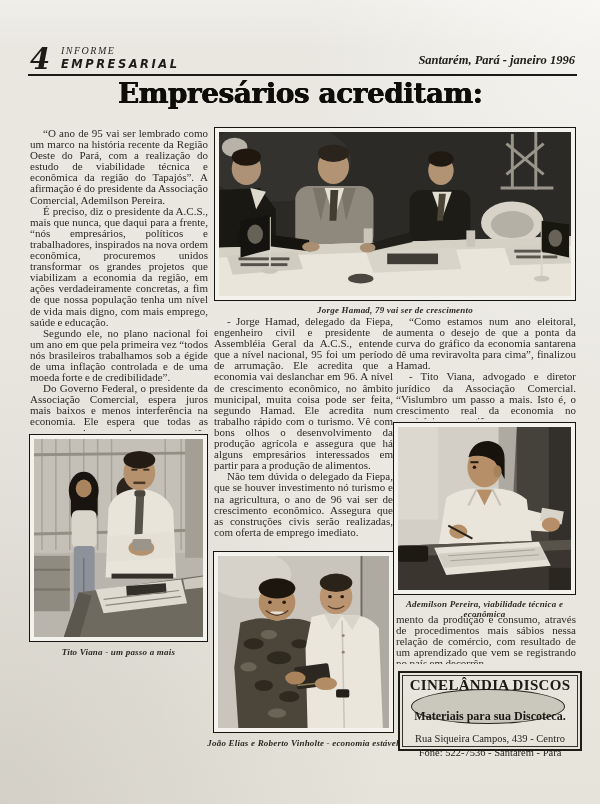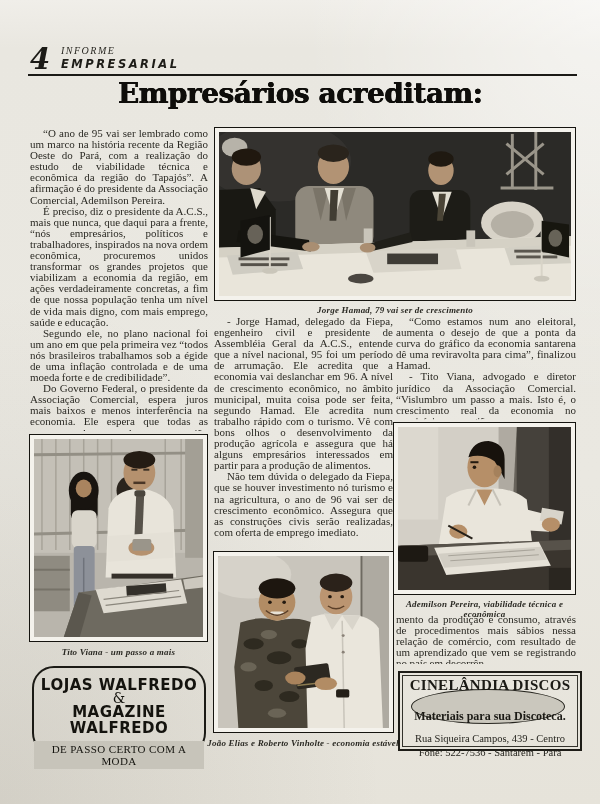--- a/index.html
+++ b/index.html
@@ -52,20 +52,21 @@
   .cine-fone{position:absolute;left:0;right:0;top:71px;font:400 10.5px "Liberation Serif",serif;color:#26251f;}
 </style>
 </head>
 <body>
 
 <div class="page">
 
   <div class="abs pagenum" style="left:30px;top:42px;">4</div>
   <div class="abs mast1" style="left:61px;top:45px;">INFORME</div>
   <div class="abs mast2" style="left:61px;top:57px;">EMPRESARIAL</div>
+  <div class="abs dateline" style="left:330px;top:53px;width:245px;">Santarém, Pará - janeiro 1996</div>
   <div class="abs rule" style="left:28px;top:74px;width:549px;"></div>
 
   <h1 class="abs headline" style="left:22px;top:77px;width:556px;">Empresários acreditam:</h1>
 
   <div class="abs col" style="left:30px;top:128px;width:178px;height:303px;">
     <p>“O ano de 95 vai ser lembrado como um marco na história recente da Região Oeste do Pará, com a realização do estudo de viabilidade técnica e econômica da região do Tapajós”. A afirmação é do presidente da Associação Comercial, Ademilson Pereira.</p>
     <p>É preciso, diz o presidente da A.C.S., mais que nunca, que daqui para a frente, “nós empresários, políticos e trabalhadores, inspirados na nova ordem econômica, procuremos unidos transformar os grandes projetos que viabilizam a economia da região, em ações verdadeiramente concretas, a fim de que nossa população tenha um nível de vida mais digno, com mais emprego, saúde e educação.</p>
     <p>Segundo ele, no plano nacional foi um ano em que pela primeira vez “todos nós brasileiros trabalhamos sob a égide de uma inflação controlada e de uma moeda forte e de credibilidade”.</p>
     <p>Do Governo Federal, o presidente da Associação Comercial, espera juros mais baixos e menos interferência na economia. Ele espera que todas as promessas de campanhas para a região sejam realizadas.</p>
     <p>Dos governos municipal e alimentos, Ademilson espera mais respeito para com a</p>
@@ -120,26 +121,20 @@
       <rect x="93" y="147" width="40" height="10" fill="#33302a" transform="rotate(-4 113 152)"></rect>
       <g stroke="#8a867c" stroke-width="1.2">
         <line x1="70" y1="162" x2="146" y2="153"></line>
           <line x1="72" y1="168" x2="148" y2="159"></line>
       </g>
       <polygon points="150,142 170,139 170,150 152,152" fill="#ccc8be"></polygon>
     </svg>
   </div>
   <div class="abs caption" style="left:29px;top:647px;width:179px;">Tito Viana - um passo a mais</div>
 
-  <div class="abs ad-walfredo" style="left:32px;top:666px;width:174px;height:89px;">
-    <div class="walf-line">LOJAS WALFREDO</div>
-    <div class="walf-amp">&amp;</div>
-    <div class="walf-line">MAGAZINE WALFREDO</div>
-    <div class="walf-slogan">DE PASSO CERTO COM A MODA</div>
-  </div>
 
   <div class="abs photo" style="left:214px;top:127px;width:362px;height:174px;">
     <svg viewBox="0 0 360 170" preserveAspectRatio="none">
       <rect width="360" height="170" fill="#2b2a27"></rect>
       <ellipse cx="60" cy="30" rx="75" ry="42" fill="#3a3935" opacity=".6"></ellipse>
       <ellipse cx="16" cy="16" rx="13" ry="10" fill="#cfcabe" opacity=".85"></ellipse>
       <g stroke="#9a958a" stroke-width="3">
         <line x1="300" y1="2" x2="300" y2="58"></line>
           <line x1="324" y1="0" x2="324" y2="60"></line>
         <line x1="294" y1="12" x2="332" y2="44"></line>

